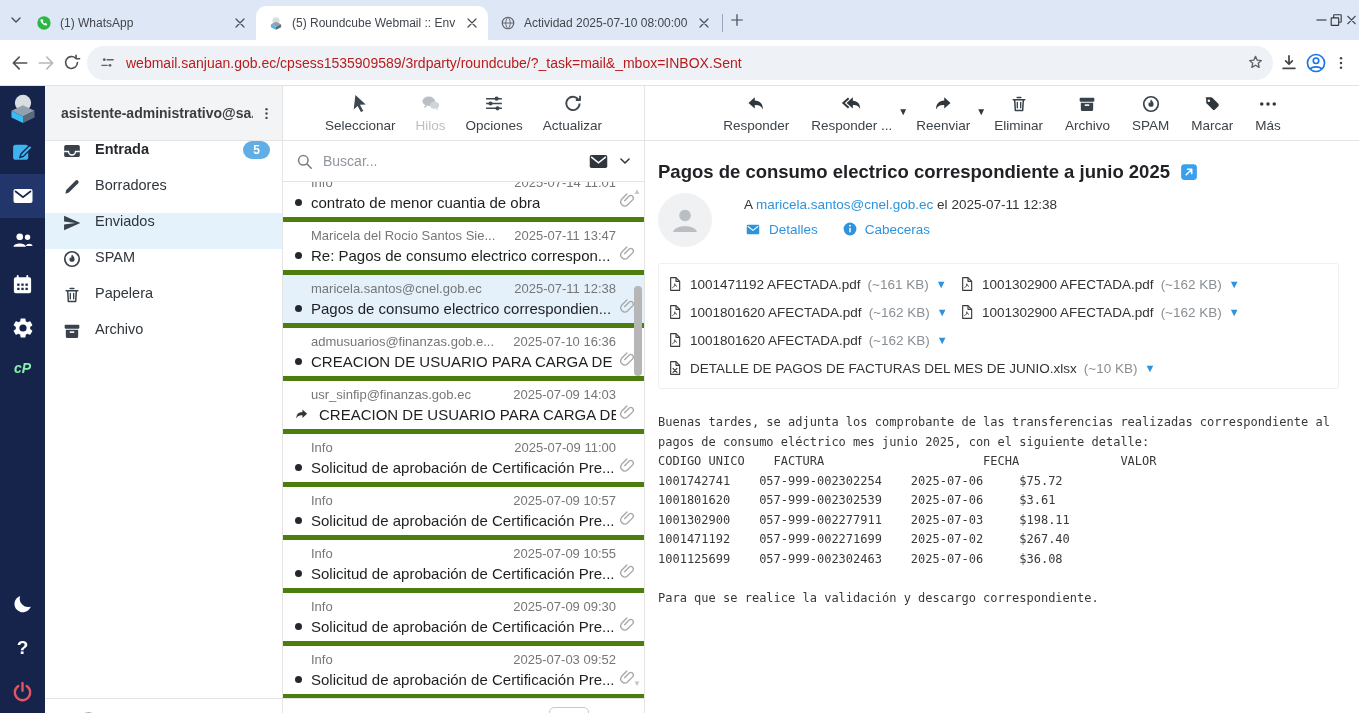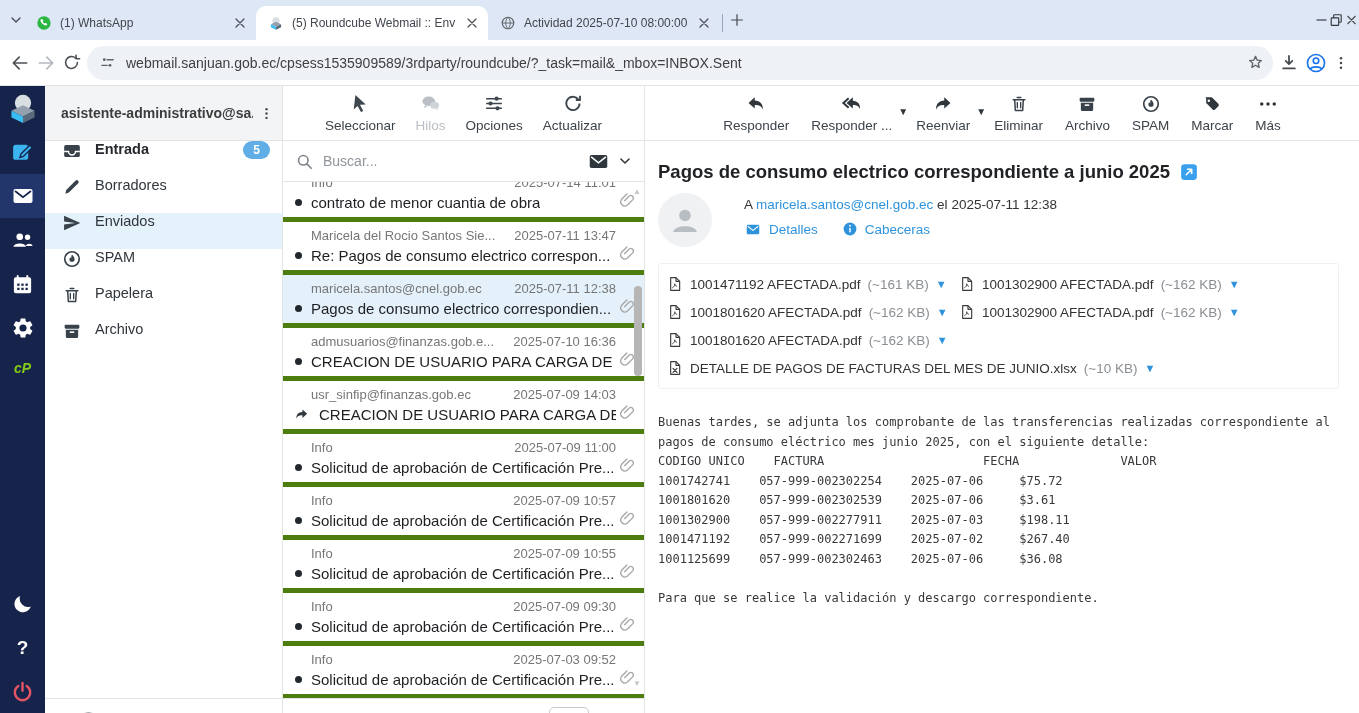--- a/index.html
+++ b/index.html
@@ -18,29 +18,29 @@
   .newtab { align-self:center; width:28px; height:28px; display:grid; place-items:center; margin-left:4px; }
   .wincontrols { margin-left:auto; display:flex; height:40px; }
   .wc { width:46px; height:40px; display:grid; place-items:center; }
   .ic { display:inline-grid; place-items:center; line-height:0; }
   .ic svg { width:100%; height:100%; }
 
   .navbar { height:45px; background:#fff; display:flex; align-items:center; padding:0 10px; gap:6px; }
   .nav-ic { width:30px; height:30px; display:grid; place-items:center; flex:none; }
   .omnibox { flex:1; height:34px; background:#eef1f6; border-radius:17px; display:flex; align-items:center;
              padding:0 8px 0 12px; gap:10px; }
-  .url { flex:1; font-size:14px; color:#404040; white-space:nowrap; overflow:hidden; }
+  .url { flex:1; font-size:14px; color:#b91c1c; white-space:nowrap; overflow:hidden; }
 
   
   .content { display:flex; height:628px; overflow:hidden; align-items:flex-start; border-top:1px solid #e3e3e3; }
 
   .rail { width:45px; height:628px; background:#16234a; display:flex; flex-direction:column; align-items:center; flex:none; }
   .rail-item { width:45px; height:44px; display:grid; place-items:center; flex:none; }
   .rail-item.active { background:#23366b; }
-  .cp-text { color:#84cc16; font-weight:bold; font-style:italic; font-size:14px; }
+  .cp-text { color:#86efac; font-weight:bold; font-style:italic; font-size:14px; }
   .help-text { color:#fff; font-weight:bold; font-size:19px; }
   .rail-bottom { margin-top:auto; }
 
   .folders-col { width:238px; height:654px; background:#fff; border-right:1px solid #e4e4e4; display:flex; flex-direction:column; flex:none; }
   .account-row { height:55px; flex:none; background:#f3f4f6; display:flex; align-items:center; gap:6px;
                  padding:0 8px 0 16px; border-bottom:1px solid #e4e4e4; font-size:14px; font-weight:bold; color:#3d3d3d; }
   .account-row .email { flex:1; white-space:nowrap; overflow:hidden; }
   .folder { height:36px; flex:none; display:flex; align-items:flex-start; gap:13px; padding:0 12px 0 17px; font-size:14.5px; color:#30363c; }
   .folder.selected { background:#e4f2fc; }
   .folder.bold { font-weight:bold; color:#26292e; }

